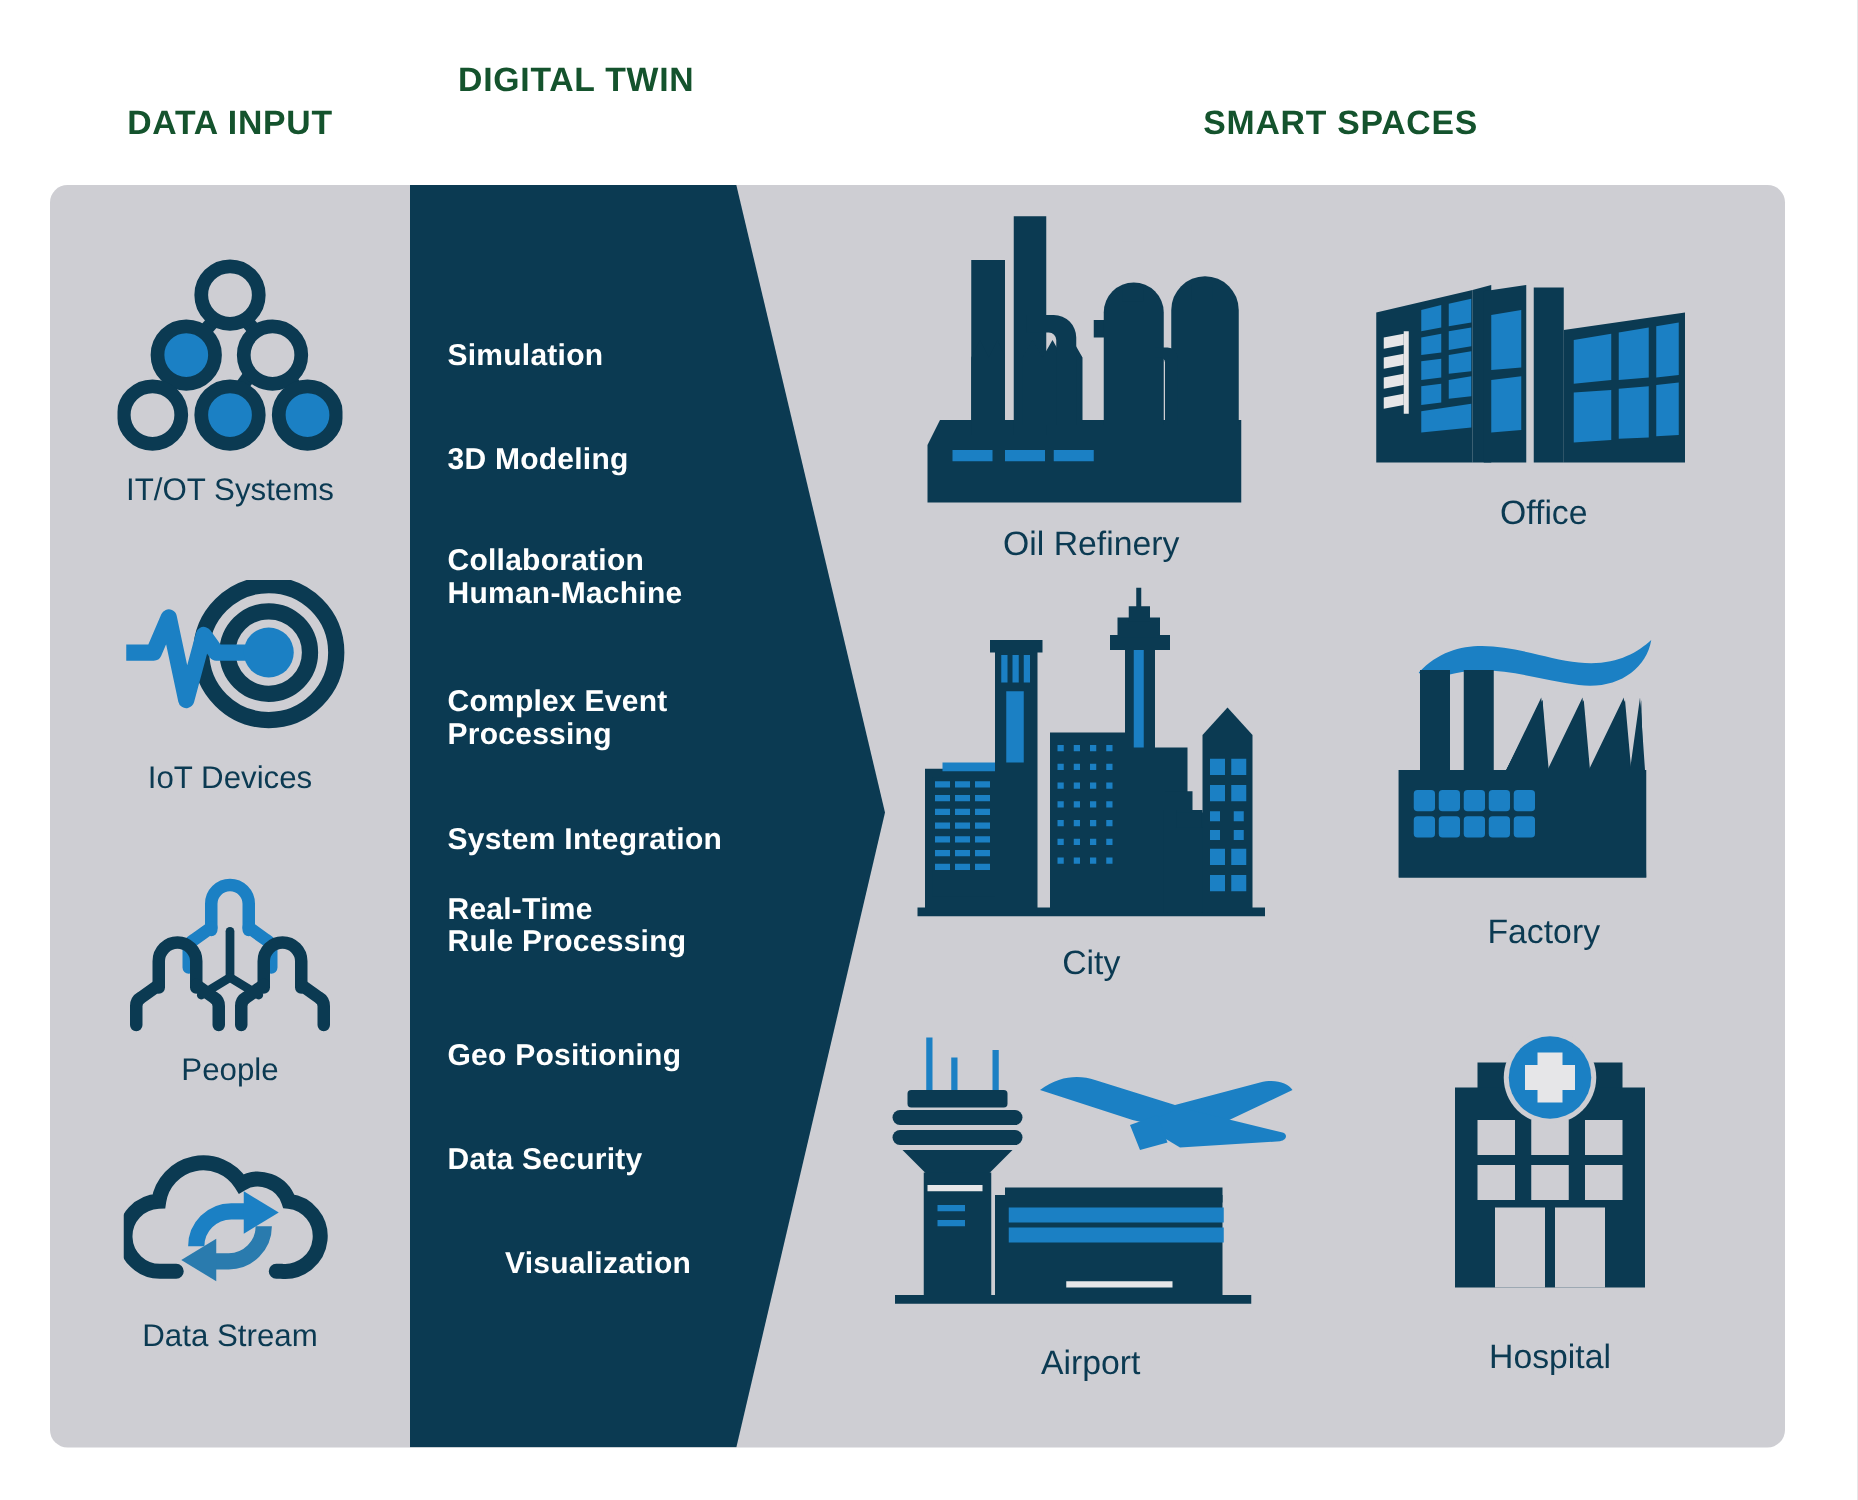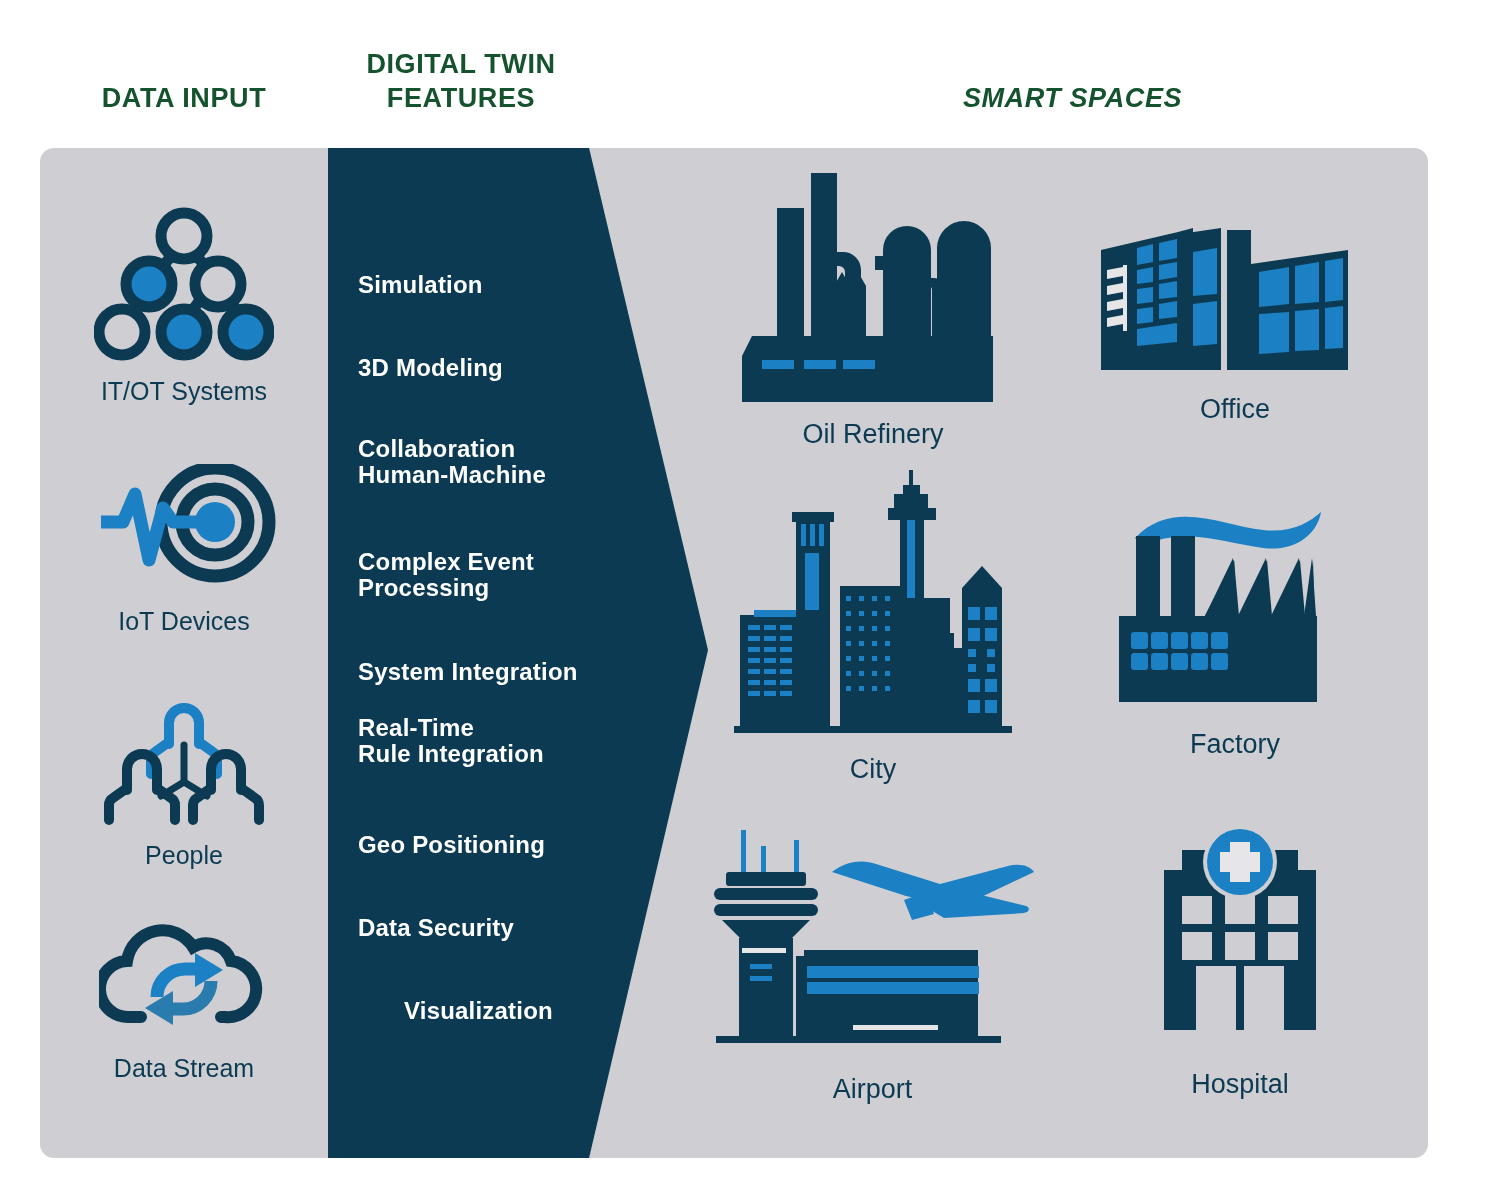--- a/index.html
+++ b/index.html
@@ -18,21 +18,21 @@
     color:#14532d;
     font-weight:bold;
     font-size:27px;
     letter-spacing:.6px;
     text-align:center;
     line-height:1.25;
     text-transform:uppercase;
   }
   #head-data-input{left:40px;top:82px;width:288px;}
   #head-features{left:330px;top:48px;width:262px;}
-  #head-smart{left:700px;top:82px;width:745px;font-style:italic;}
+  #head-smart{left:700px;top:82px;width:745px;}
 
   
   .panel{
     position:absolute;left:40px;top:148px;
     width:1388px;height:1010px;
     background:#CECED3;
     border-radius:14px;
   }
 
   
@@ -96,21 +96,20 @@
 </style>
 </head>
 <body>
 
 <div class="stage">
 
   <div class="col-head" id="head-data-input">DATA INPUT</div>
 
   <div class="col-head" id="head-features">
     <div>DIGITAL TWIN</div>
-    <div>FEATURES</div>
   </div>
 
   <div class="col-head" id="head-smart">SMART SPACES</div>
 
   <div class="panel"></div>
 
   <div class="arrow-band"></div>
 
   <div class="input-col">
 
@@ -213,21 +212,21 @@
       <div>Complex Event</div>
       <div>Processing</div>
     </div>
 
     <div class="feat" id="ft-4">
       <div>System Integration</div>
     </div>
 
     <div class="feat" id="ft-5">
       <div>Real-Time</div>
-      <div>Rule Integration</div>
+      <div>Rule Processing</div>
     </div>
 
     <div class="feat" id="ft-6">
       <div>Geo Positioning</div>
     </div>
 
     <div class="feat" id="ft-7">
       <div>Data Security</div>
     </div>
 

